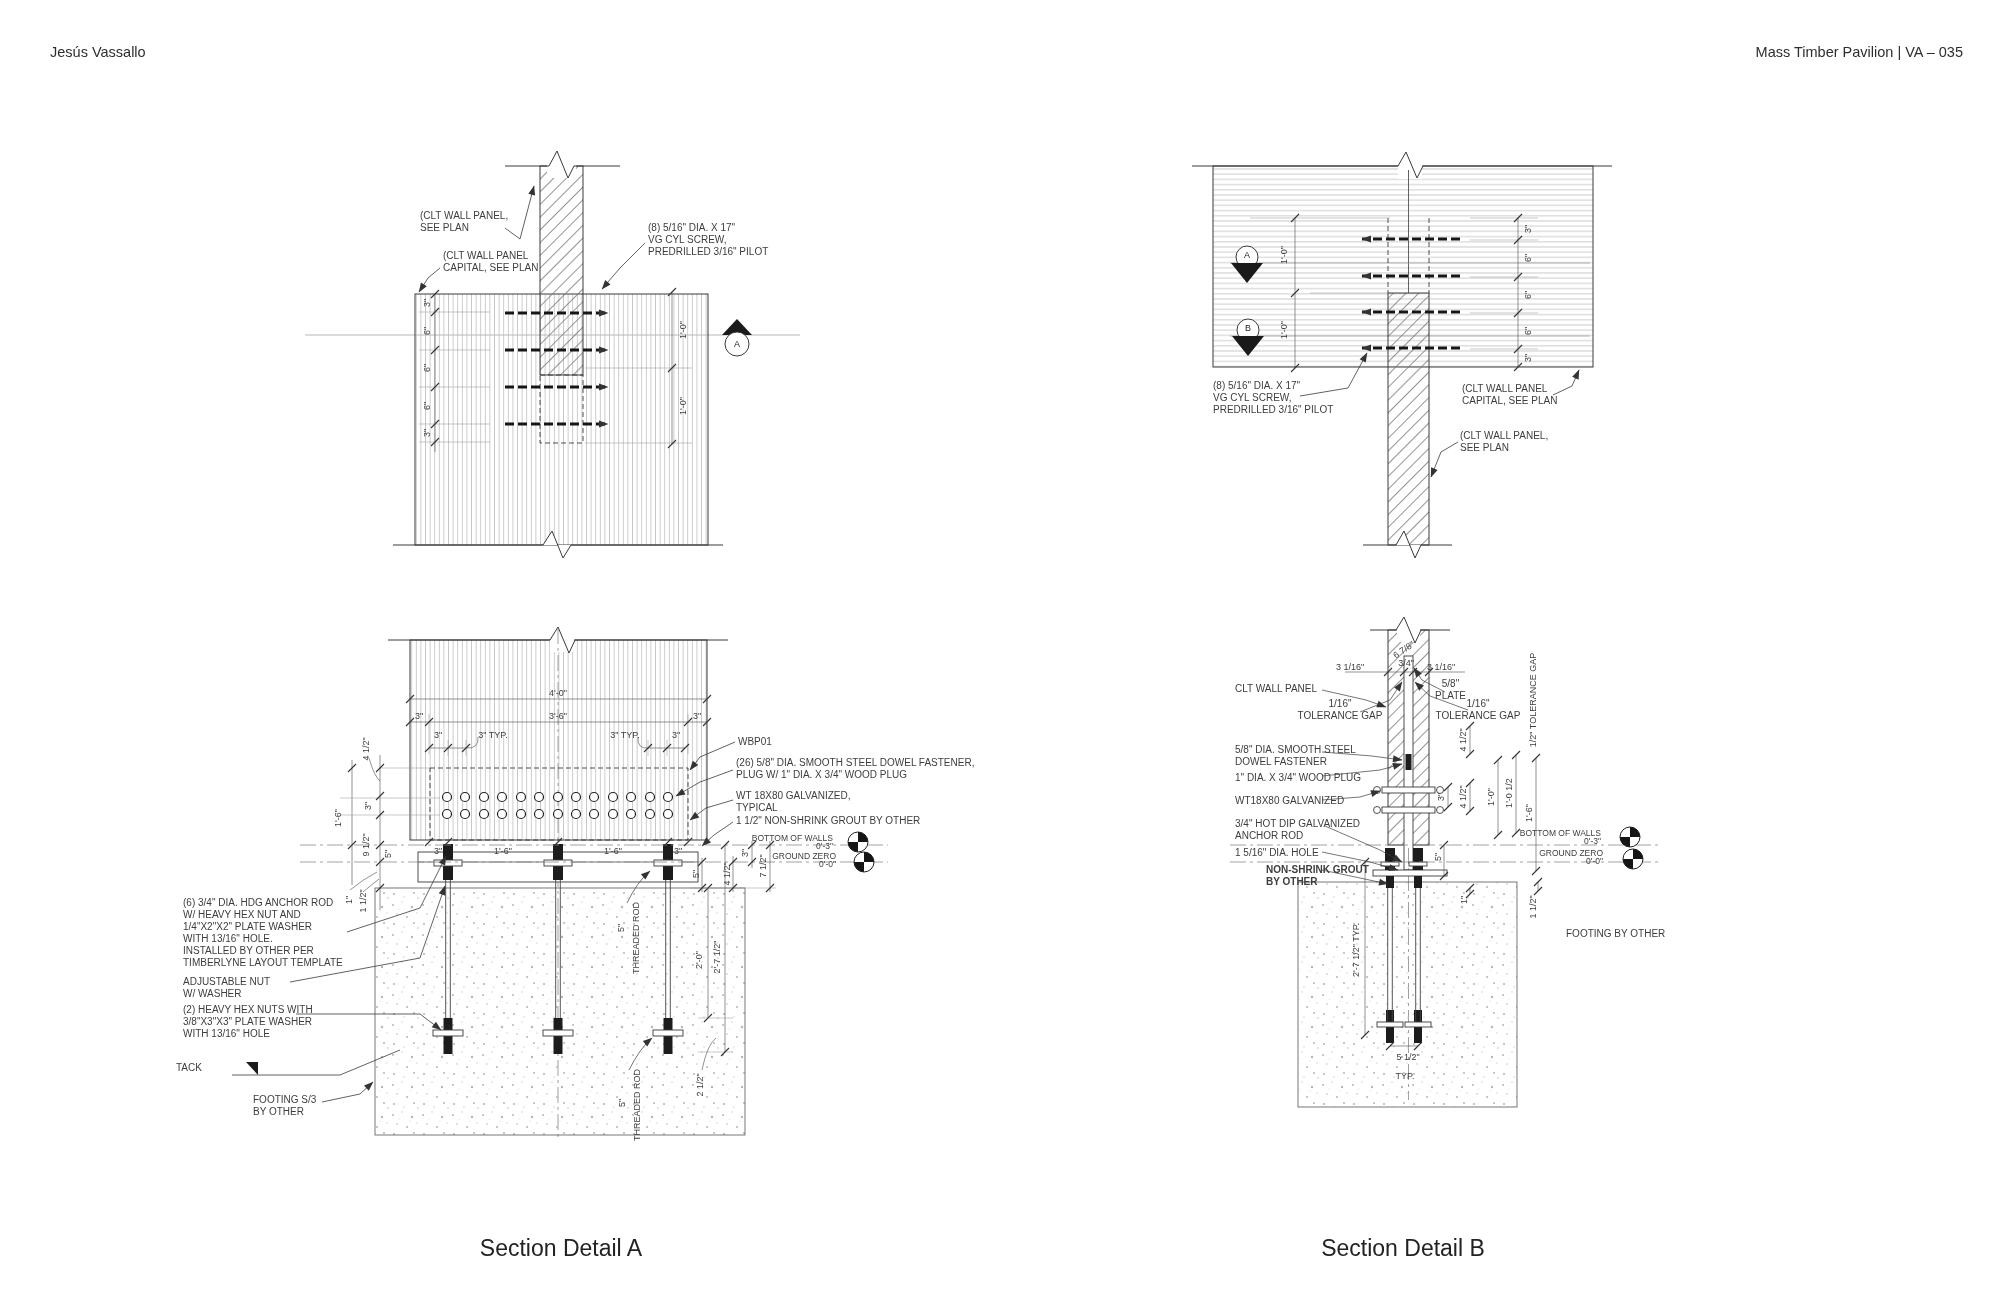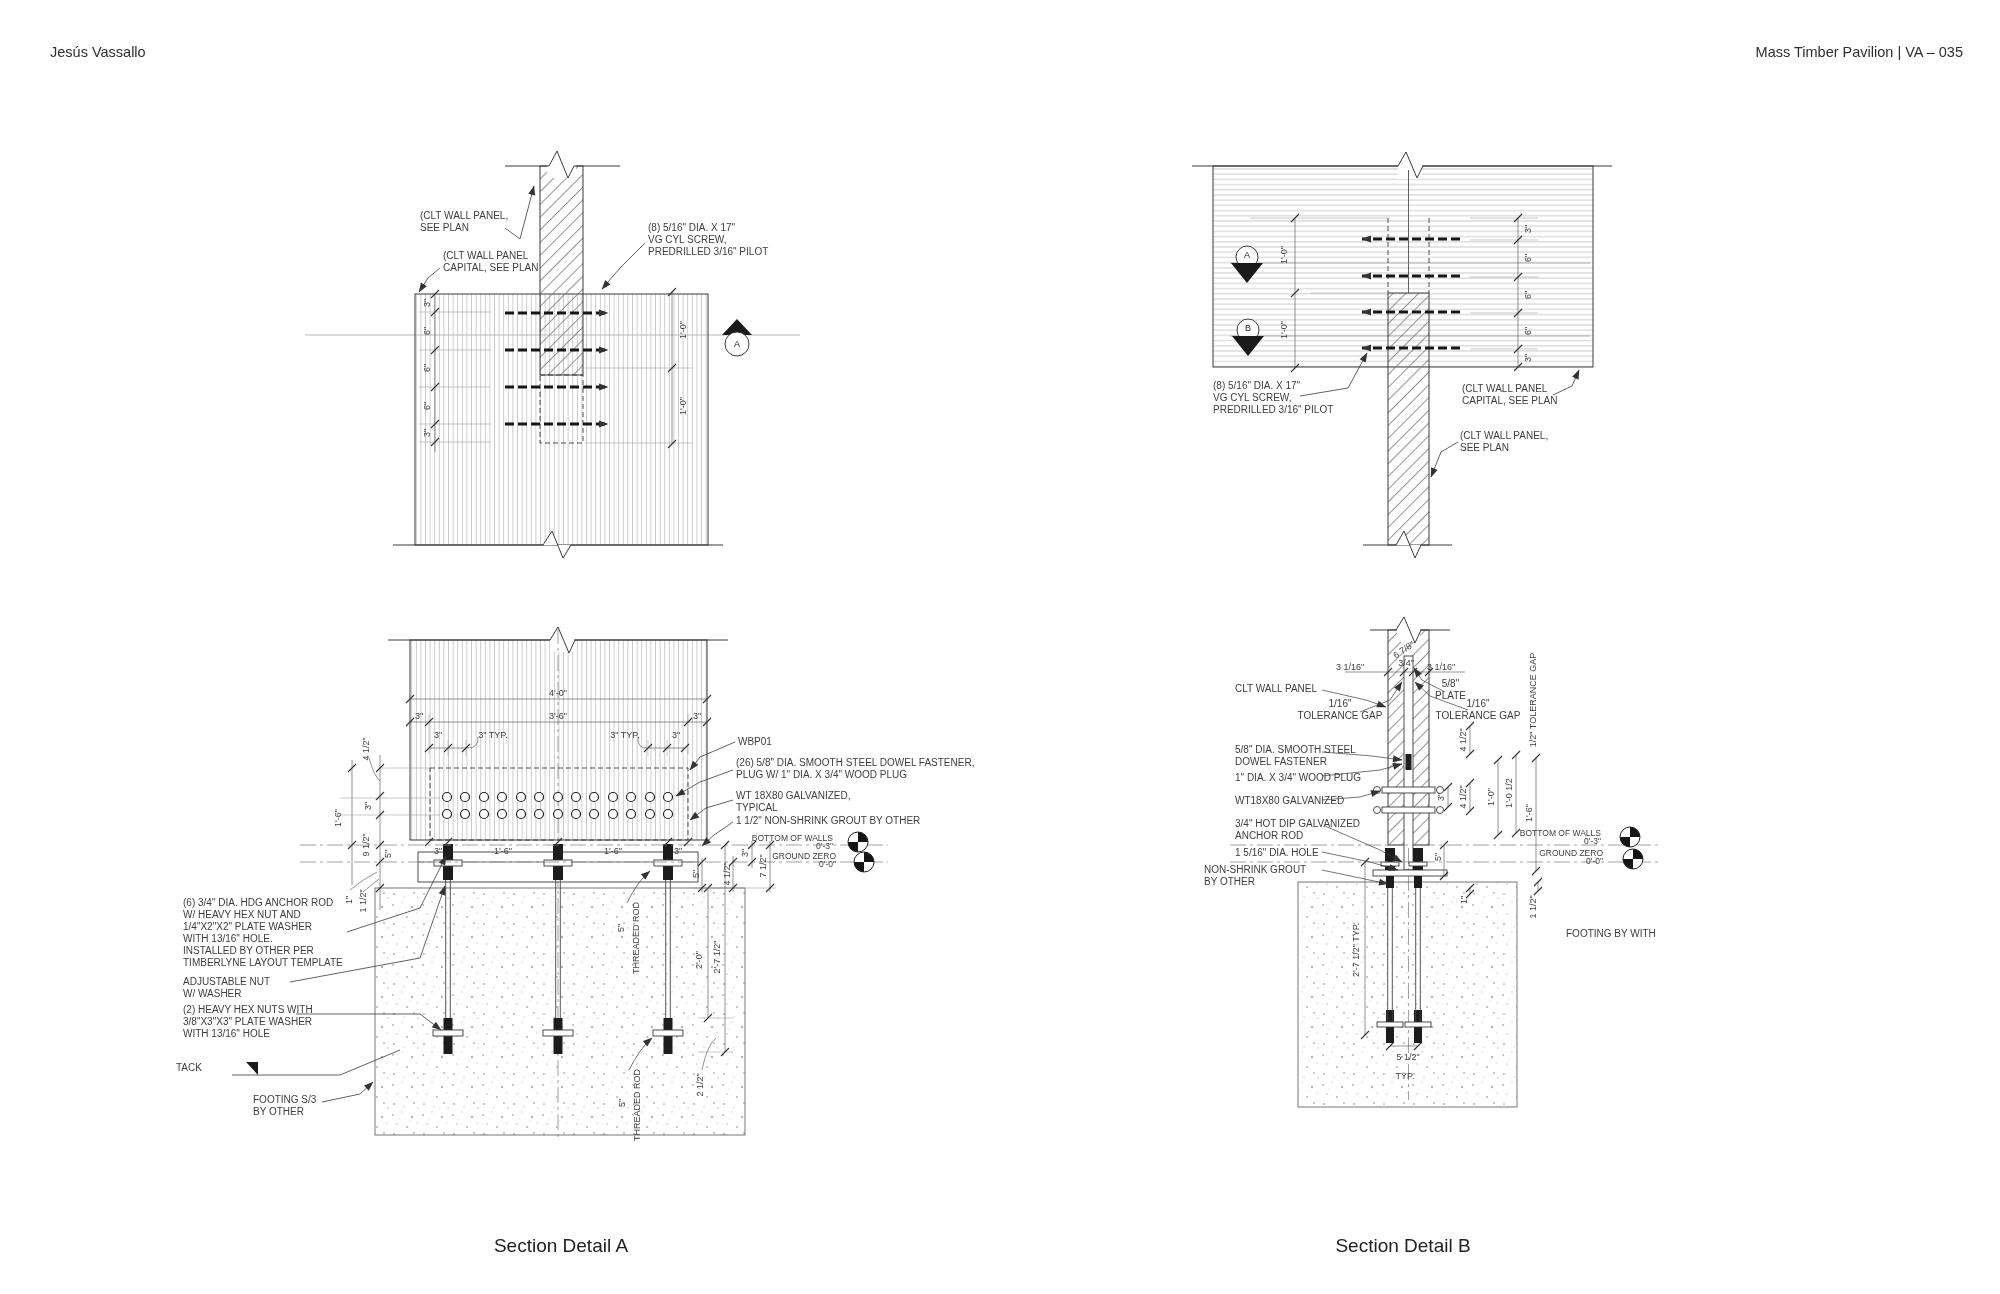--- a/index.html
+++ b/index.html
@@ -7,21 +7,21 @@
         font-family:"Liberation Sans",sans-serif;}
   #lines{position:absolute;left:0;top:0;}
   .t{position:absolute;font-size:10px;line-height:1.2;color:#3d3d3d;white-space:pre-line;}
   .d{font-size:9px;color:#3d3d3d;white-space:nowrap;}
   .c{transform:translateX(-50%);}
   .r{transform:translate(-50%,-50%) rotate(-90deg);white-space:nowrap;}
   .dg{transform:translate(-50%,-50%) rotate(-34deg);white-space:nowrap;}
   .ra{transform:translateX(-100%);text-align:right;}
   .ctr{text-align:center;}
   .hdr{font-size:14.5px;color:#2e2e2e;}
-  .ttl{font-size:19px;color:#222;}
+  .ttl{font-size:23px;color:#222;}
   .sm{font-size:8.5px;}
   .mk{font-size:9px;color:#222;}
 </style>
 </head>
 <body>
 
 <div id="page">
 
 <svg id="lines" width="2000" height="1294" viewBox="0 0 2000 1294">
   <defs>
@@ -598,27 +598,27 @@
 <div class="t" style="left:1235px;top:772px;">1" DIA. X 3/4" WOOD PLUG</div>
 <div class="t" style="left:1235px;top:795px;">WT18X80 GALVANIZED</div>
 <div class="t d r" style="left:1441px;top:797px;">3"</div>
 <div class="t d r" style="left:1463px;top:797px;">4 1/2"</div>
 <div class="t d r" style="left:1491px;top:797px;">1'-0"</div>
 <div class="t d r" style="left:1509px;top:793px;">1'-0 1/2</div>
 <div class="t d r" style="left:1529px;top:813px;">1'-6"</div>
 <div class="t" style="left:1235px;top:818px;">3/4" HOT DIP GALVANIZED
 ANCHOR ROD</div>
 <div class="t" style="left:1235px;top:847px;">1 5/16" DIA. HOLE</div>
-<div class="t" style="left:1204px;top:864px;">NON-SHRINK GROUT
+<div class="t" style="left:1266px;top:864px;font-weight:bold;">NON-SHRINK GROUT
 BY OTHER</div>
 <div class="t d r" style="left:1438px;top:857px;">5"</div>
 <div class="t sm ra" style="left:1601px;top:828px;">BOTTOM OF WALLS</div>
 <div class="t sm ra" style="left:1601px;top:836px;">0'-3"</div>
 <div class="t sm ra" style="left:1603px;top:848px;">GROUND ZERO</div>
 <div class="t sm ra" style="left:1603px;top:856px;">0'-0"</div>
 <div class="t d r" style="left:1356px;top:950px;">2'-7 1/2" TYP.</div>
 <div class="t d r" style="left:1464px;top:900px;">1"</div>
 <div class="t d r" style="left:1533px;top:907px;">1 1/2"</div>
-<div class="t" style="left:1566px;top:928px;">FOOTING BY WITH</div>
+<div class="t" style="left:1566px;top:928px;">FOOTING BY OTHER</div>
 <div class="t d c" style="left:1408px;top:1052px;">5 1/2"</div>
 <div class="t d c" style="left:1405px;top:1071px;">TYP.</div>
 
 </div>
 
 </body></html>

